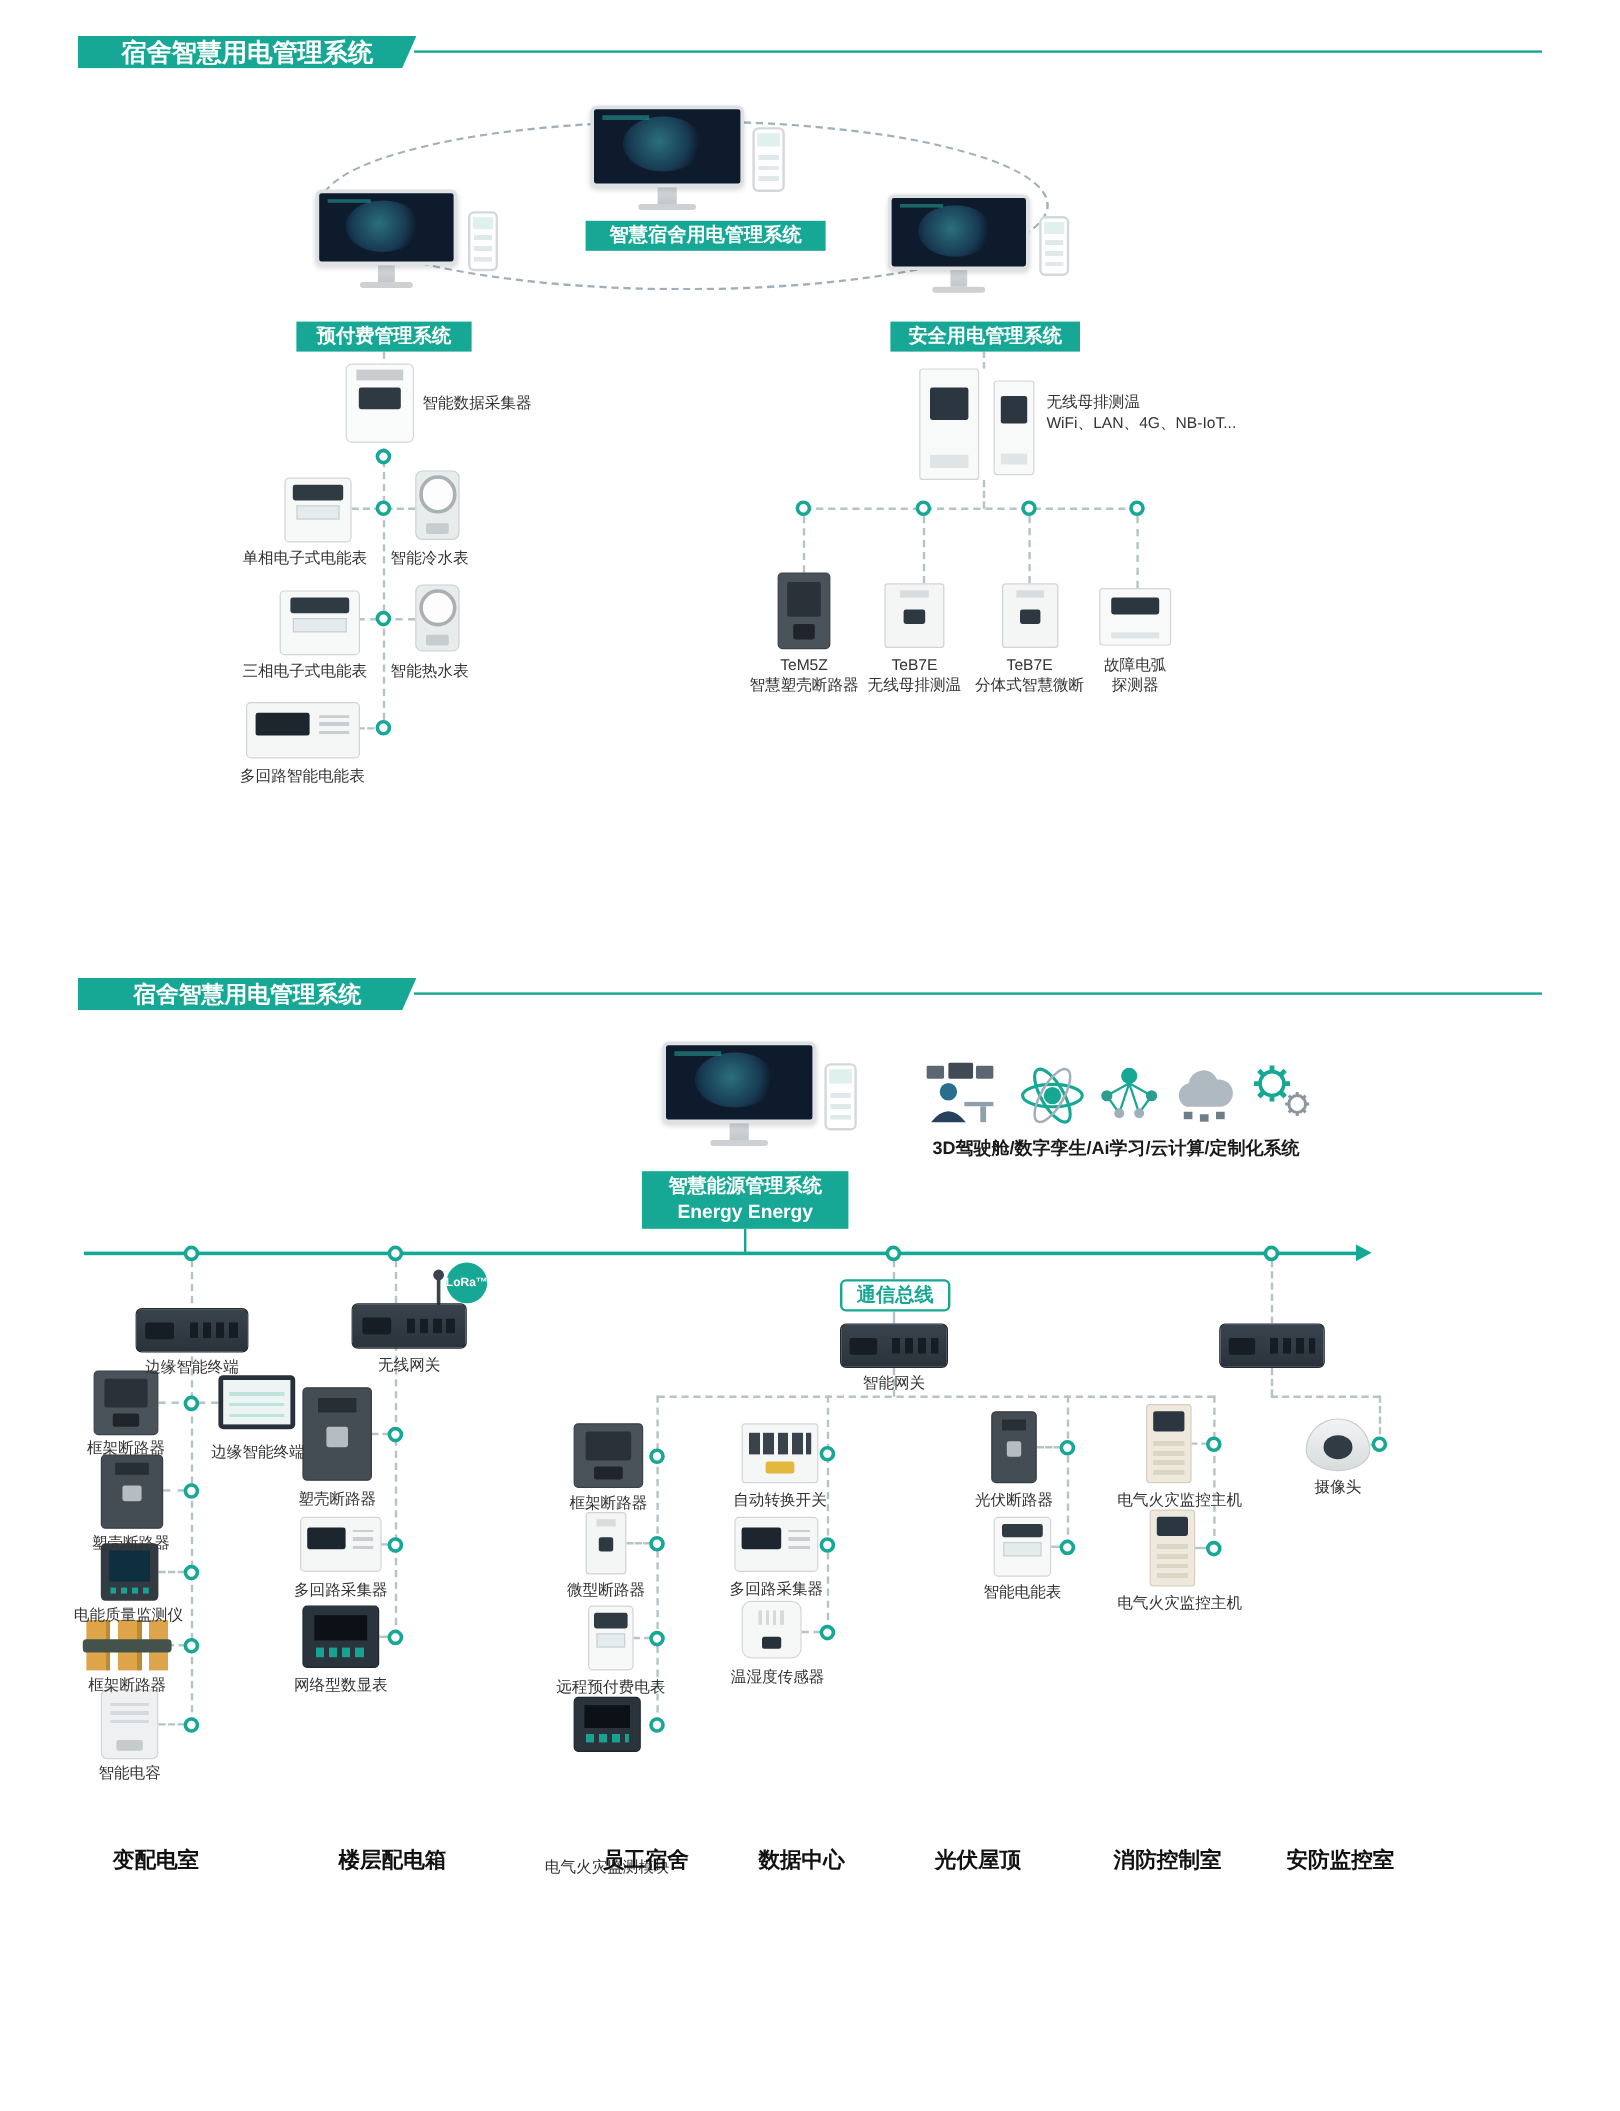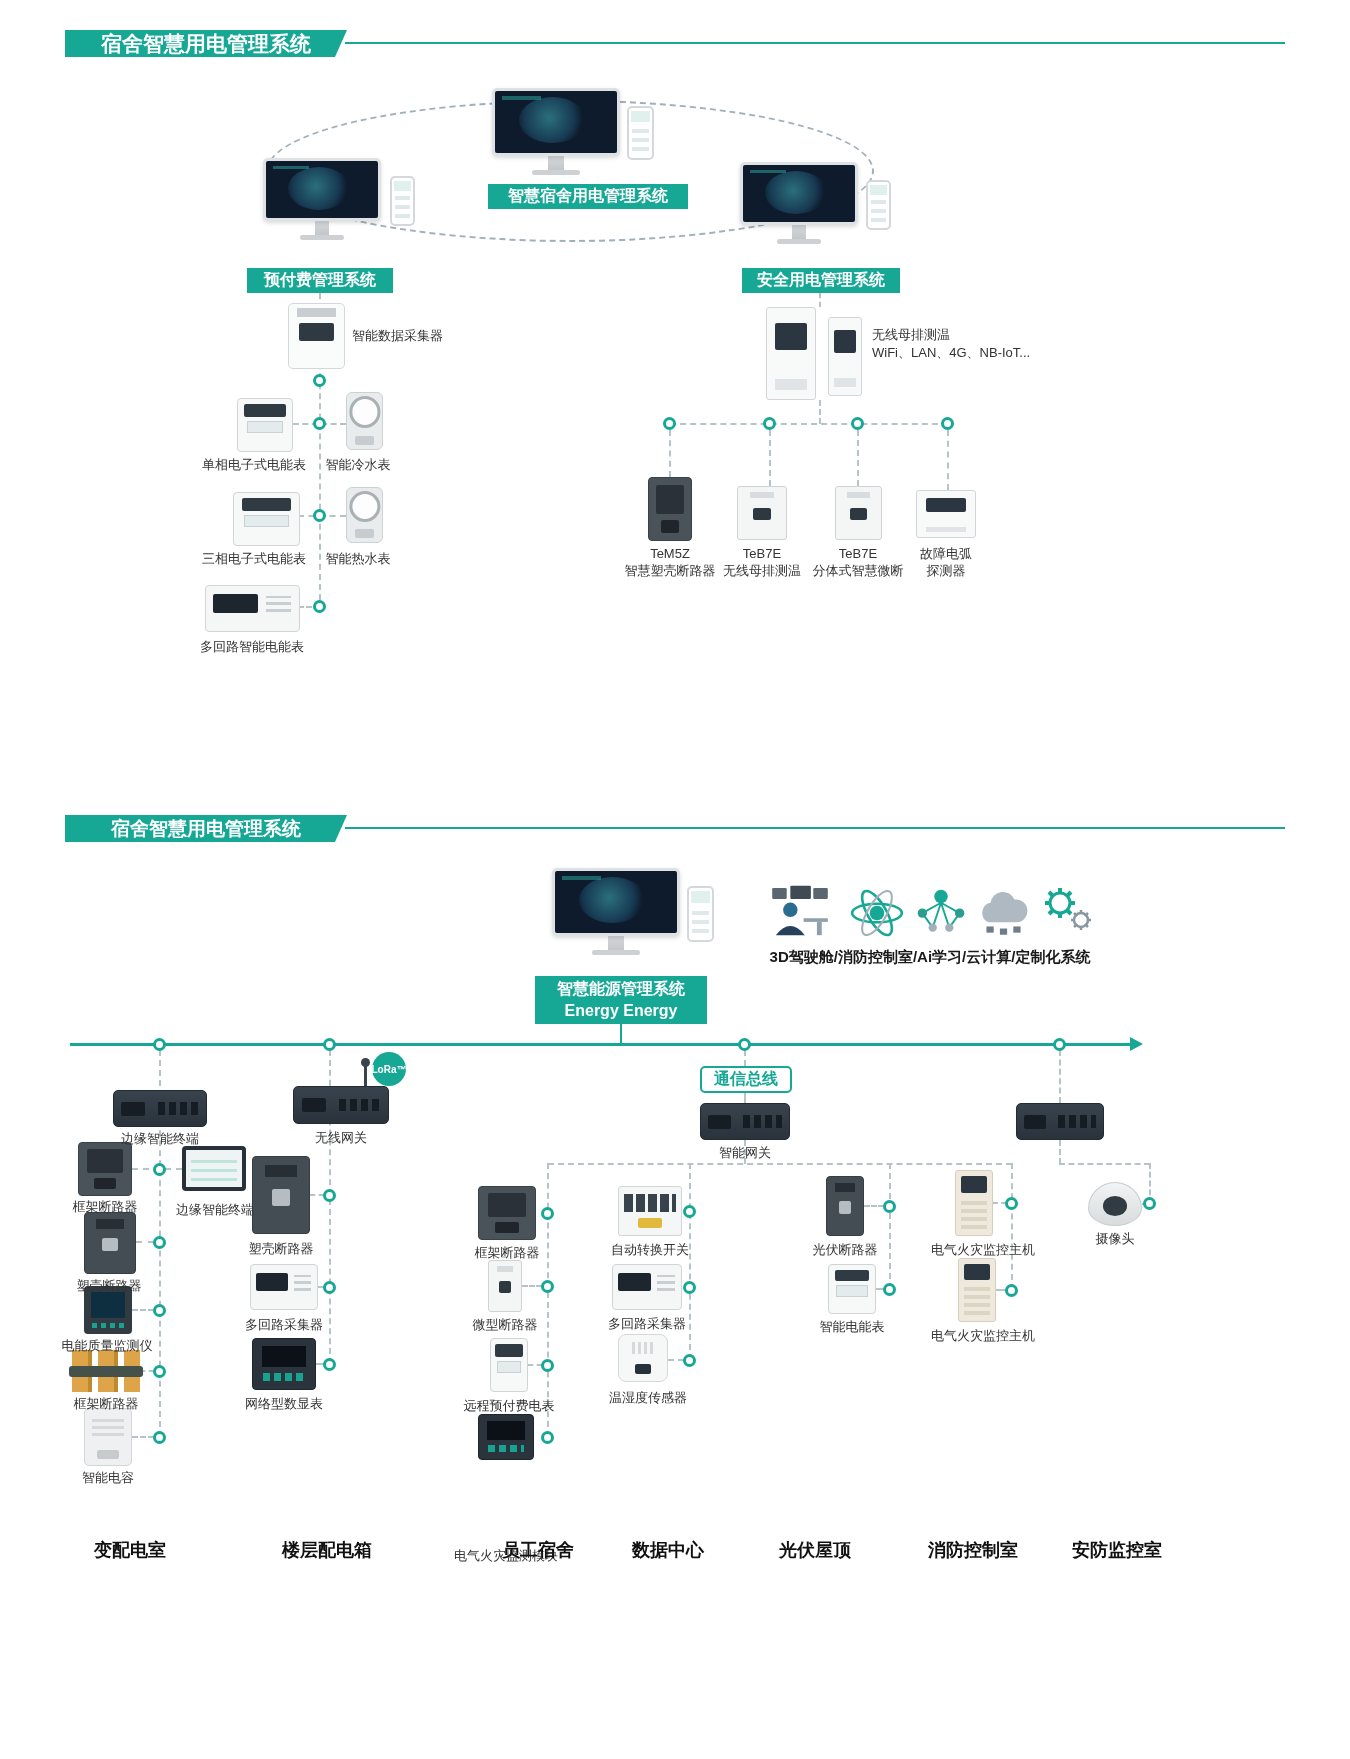--- a/index.html
+++ b/index.html
@@ -268,21 +268,21 @@
       <g fill="none" stroke="#16a795" stroke-width="3">
         <circle cx="20" cy="22" r="10"></circle>
         <path stroke-width="4" d="M20 7v6 M20 31v6 M5 22h6 M29 22h6 M9 11l4 4 M27 29l4 4 M31 11l-4 4 M13 29l-4 4"></path>
       </g>
       <g fill="none" stroke="#8a97a1" stroke-width="2.5">
         <circle cx="41" cy="39" r="7"></circle>
         <path d="M41 29v4 M41 45v4 M31 39h4 M47 39h4 M34 32l3 3 M45 43l3 3 M48 32l-3 3 M37 43l-3 3"></path>
       </g>
     </svg>
   </div>
-  <div class="caption" style="left:765px;top:948px;width:330px">3D驾驶舱/消防控制室/Ai学习/云计算/定制化系统</div>
+  <div class="caption" style="left:765px;top:948px;width:330px">3D驾驶舱/数字孪生/Ai学习/云计算/定制化系统</div>
 
   <div class="badge badge-col" style="left:535px;top:976px;width:172px;height:48px;font-size:16px">
     <span>智慧能源管理系统</span>
     <span>Energy  Energy</span>
   </div>
 
   <div class="solid-v" style="left:620px;top:1024px;height:20px"></div>
   <div class="busline" style="left:70px;top:1043px;width:1062px"></div>
   <div class="arrow-r" style="left:1130px;top:1037px"></div>
   <div class="node" style="left:153px;top:1038px"></div>

